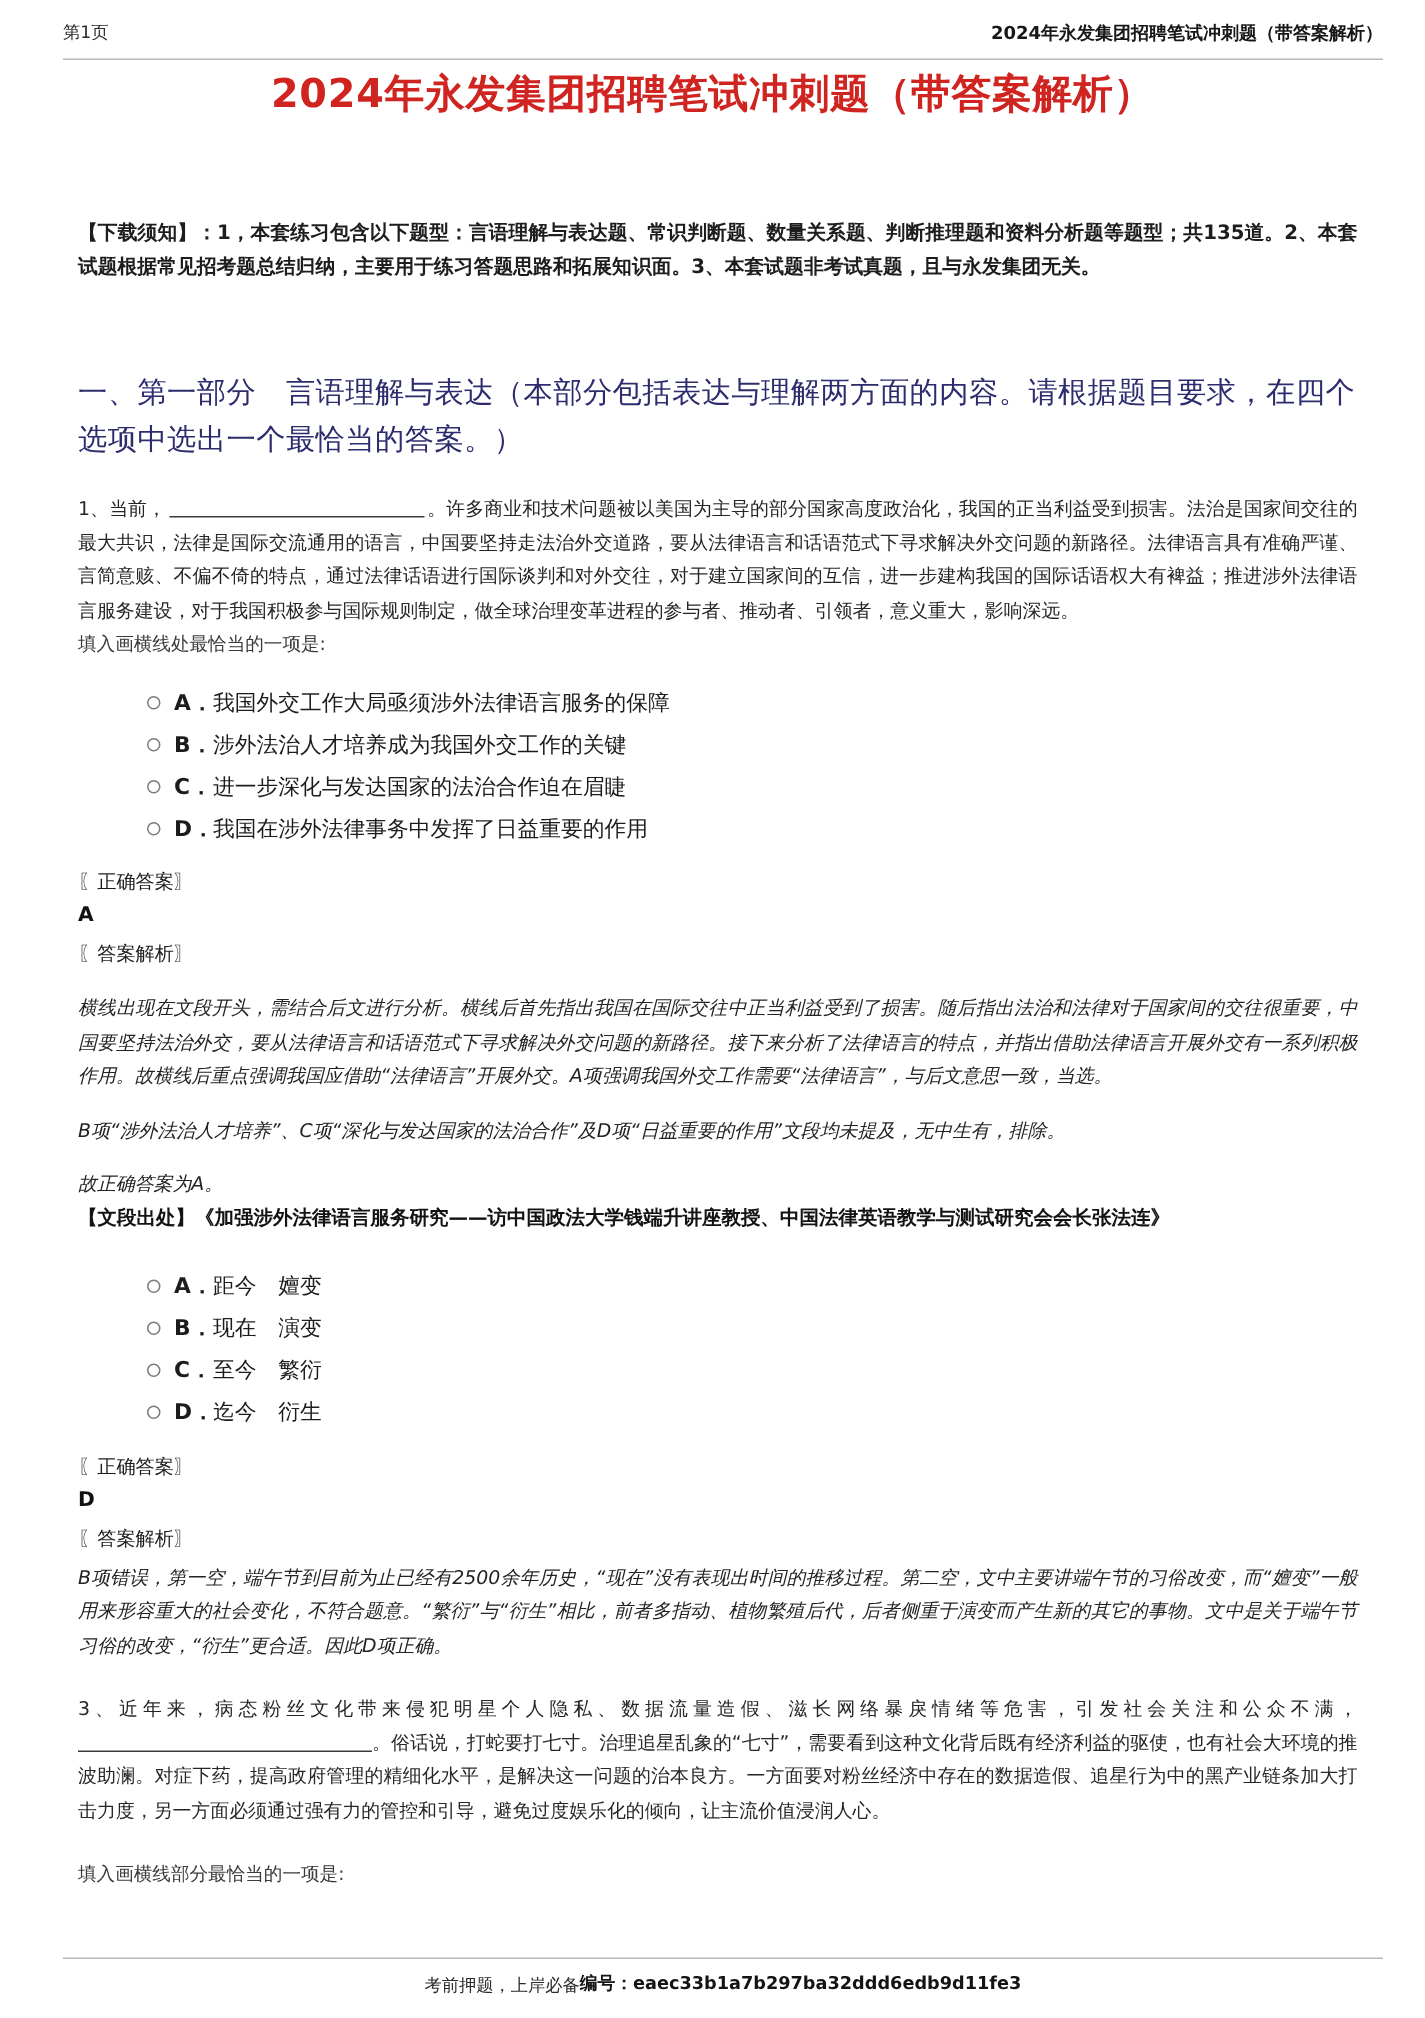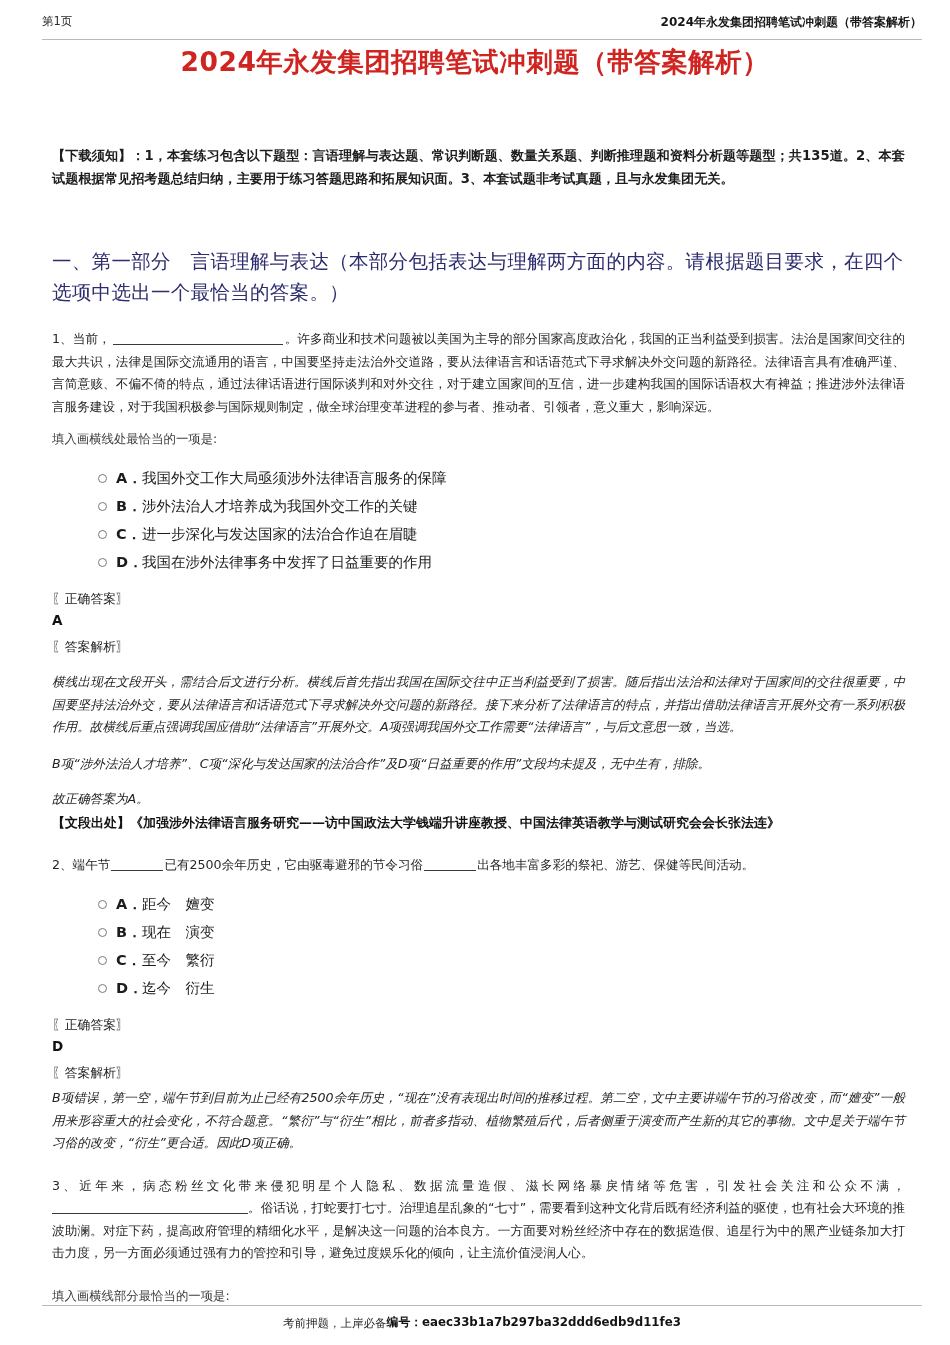--- a/index.html
+++ b/index.html
@@ -116,21 +116,20 @@
     display: inline-block;
     width: 196px;
     border-bottom: 1.6px solid #3a3a3a;
     vertical-align: -2px;
   }
 
   .q-prompt {
     font-size: 12.4px;
     line-height: 22px;
     color: #3a3a3a;
-    margin-top: 10px;
   }
 
   .options {
     margin-top: 14px;
     margin-left: 46px;
   }
   .option-row {
     display: flex;
     align-items: center;
     height: 28px;
@@ -264,21 +263,20 @@
       <div class="ans-label tight">〖答案解析〗</div>
 
       <div class="explain">横线出现在文段开头，需结合后文进行分析。横线后首先指出我国在国际交往中正当利益受到了损害。随后指出法治和法律对于国家间的交往很重要，中国要坚持法治外交，要从法律语言和话语范式下寻求解决外交问题的新路径。接下来分析了法律语言的特点，并指出借助法律语言开展外交有一系列积极作用。故横线后重点强调我国应借助“法律语言”开展外交。A项强调我国外交工作需要“法律语言”，与后文意思一致，当选。</div>
       <div class="explain">B项“涉外法治人才培养”、C项“深化与发达国家的法治合作”及D项“日益重要的作用”文段均未提及，无中生有，排除。</div>
       <div class="explain sm-gap">故正确答案为A。</div>
 
       <div class="source">【文段出处】《加强涉外法律语言服务研究——访中国政法大学钱端升讲座教授、中国法律英语教学与测试研究会会长张法连》</div>
     </div>
 
     <div class="q-block">
-      <div class="q-stem"><span>2、</span><span>端午节</span><span class="blank-short"></span><span>已有2500余年历史，它由驱毒避邪的节令习俗</span><span class="blank-short"></span><span>出各地丰富多彩的祭祀、游艺、保健等民间活动。</span></div>
 
 
       <div class="options">
         <div class="option-row">
           <span class="radio"></span>
           <span class="opt-letter">A．</span>
           <span class="opt-text">距今　嬗变</span>
         </div>
         <div class="option-row">
           <span class="radio"></span>

